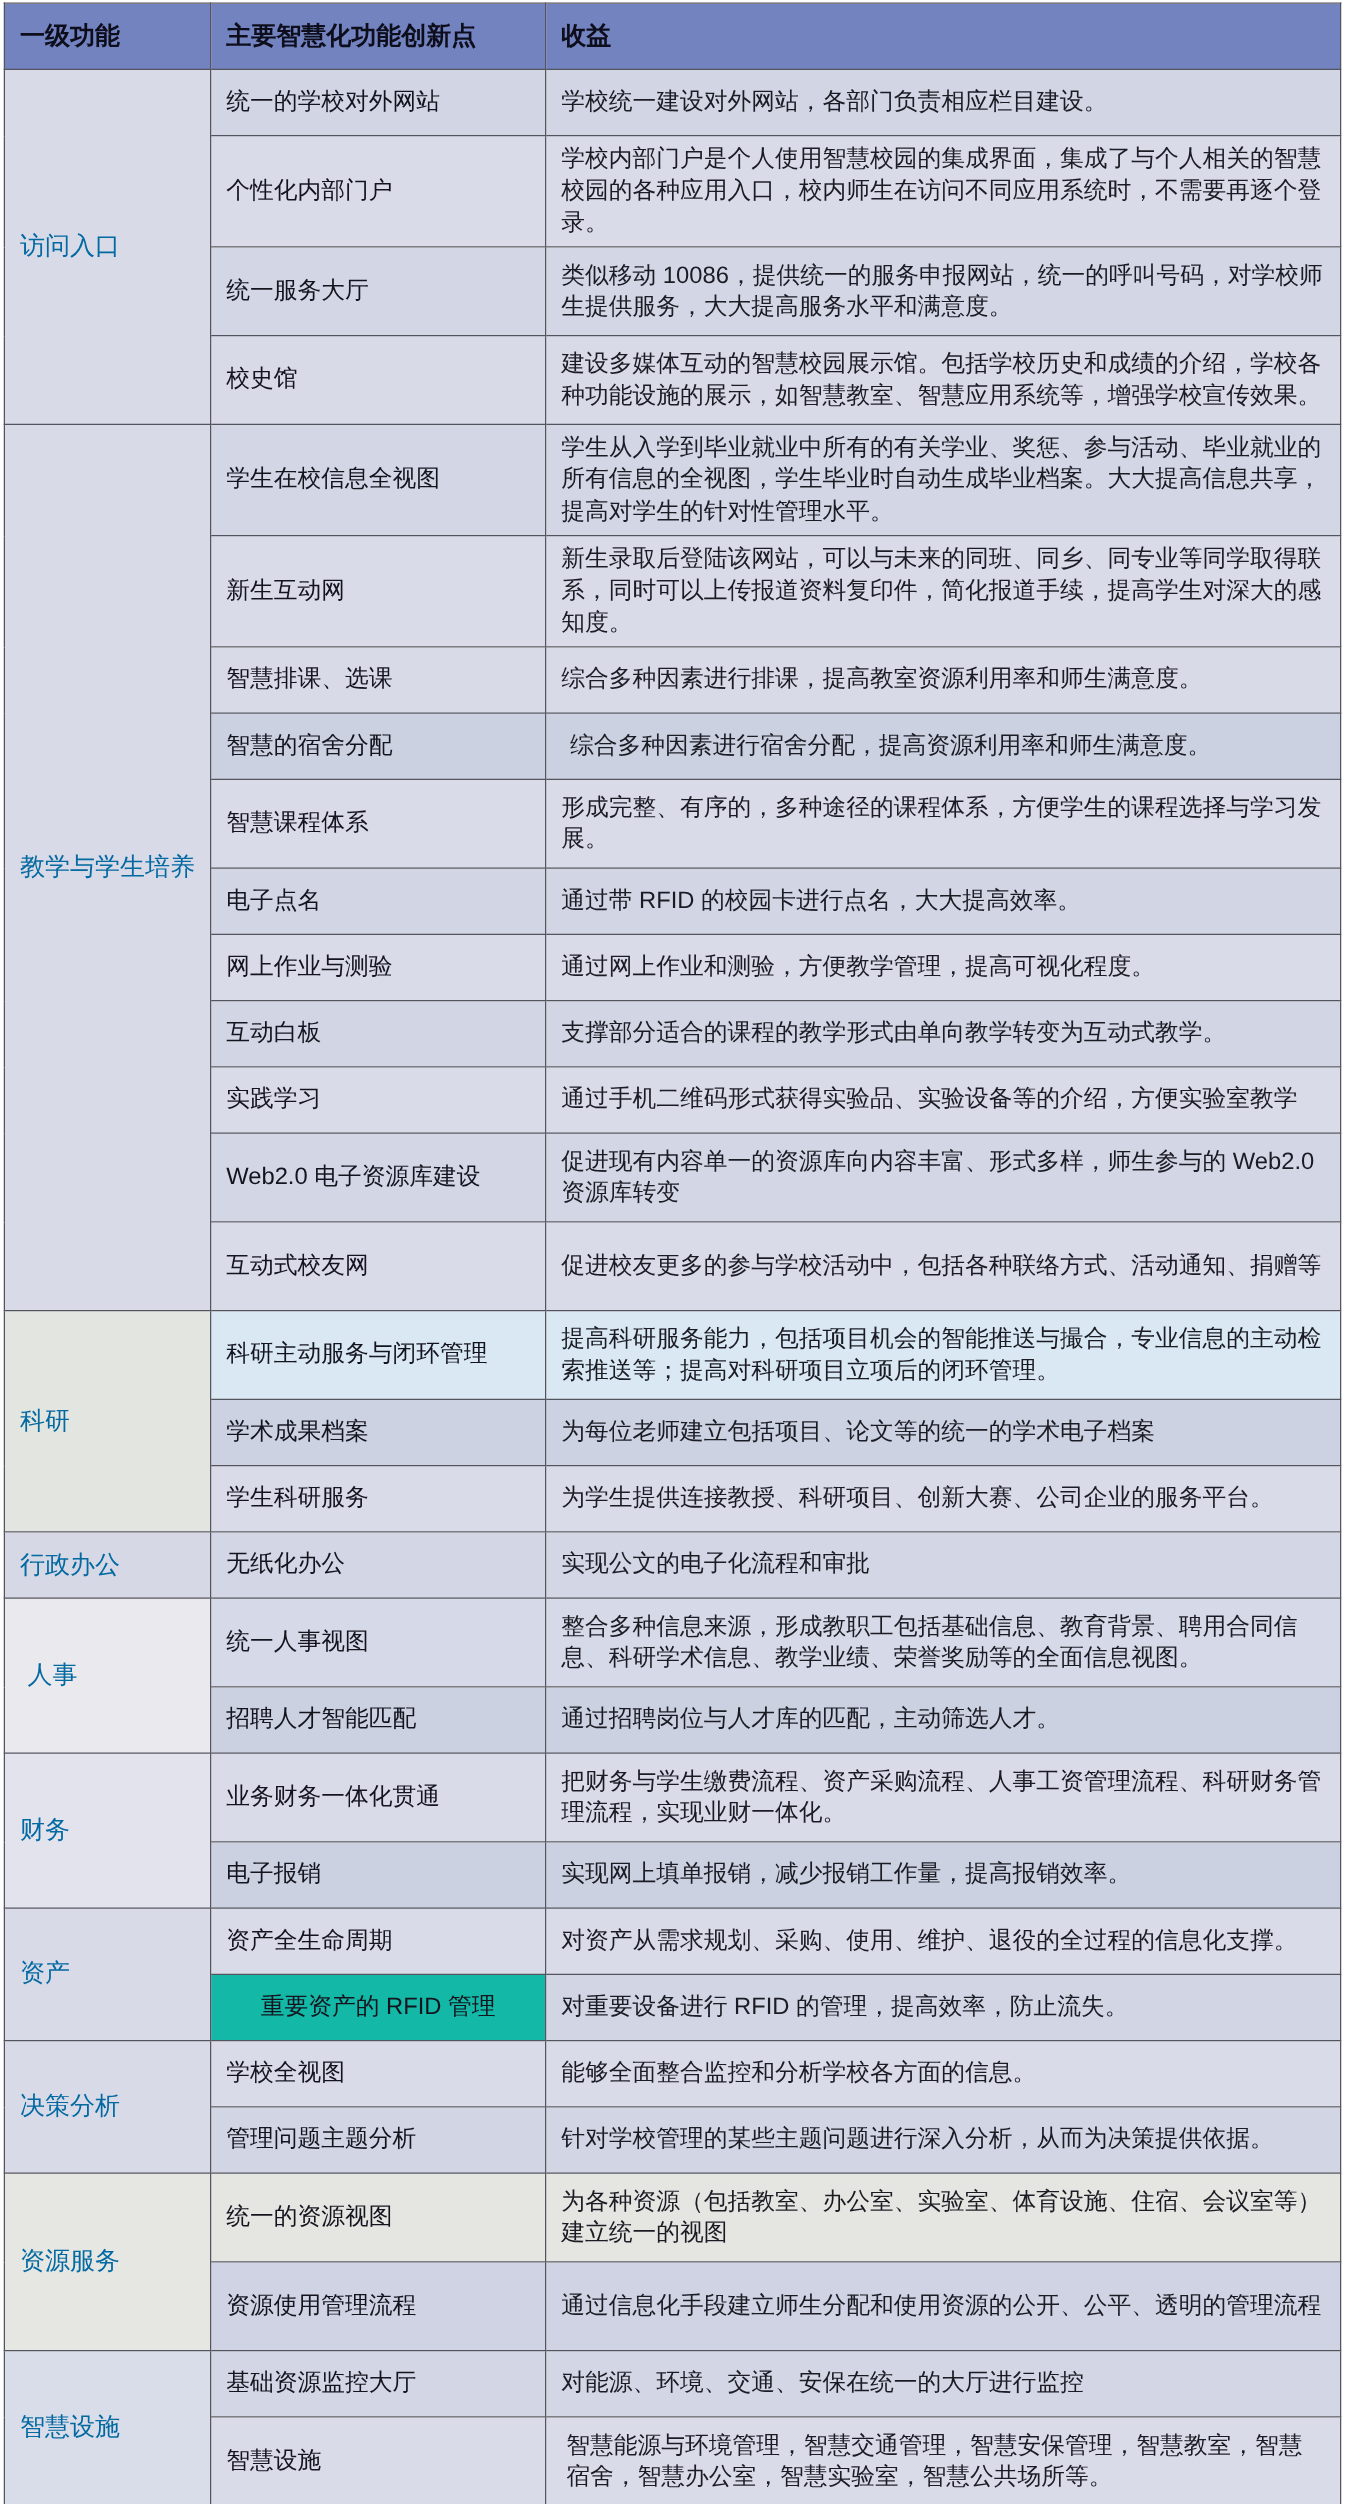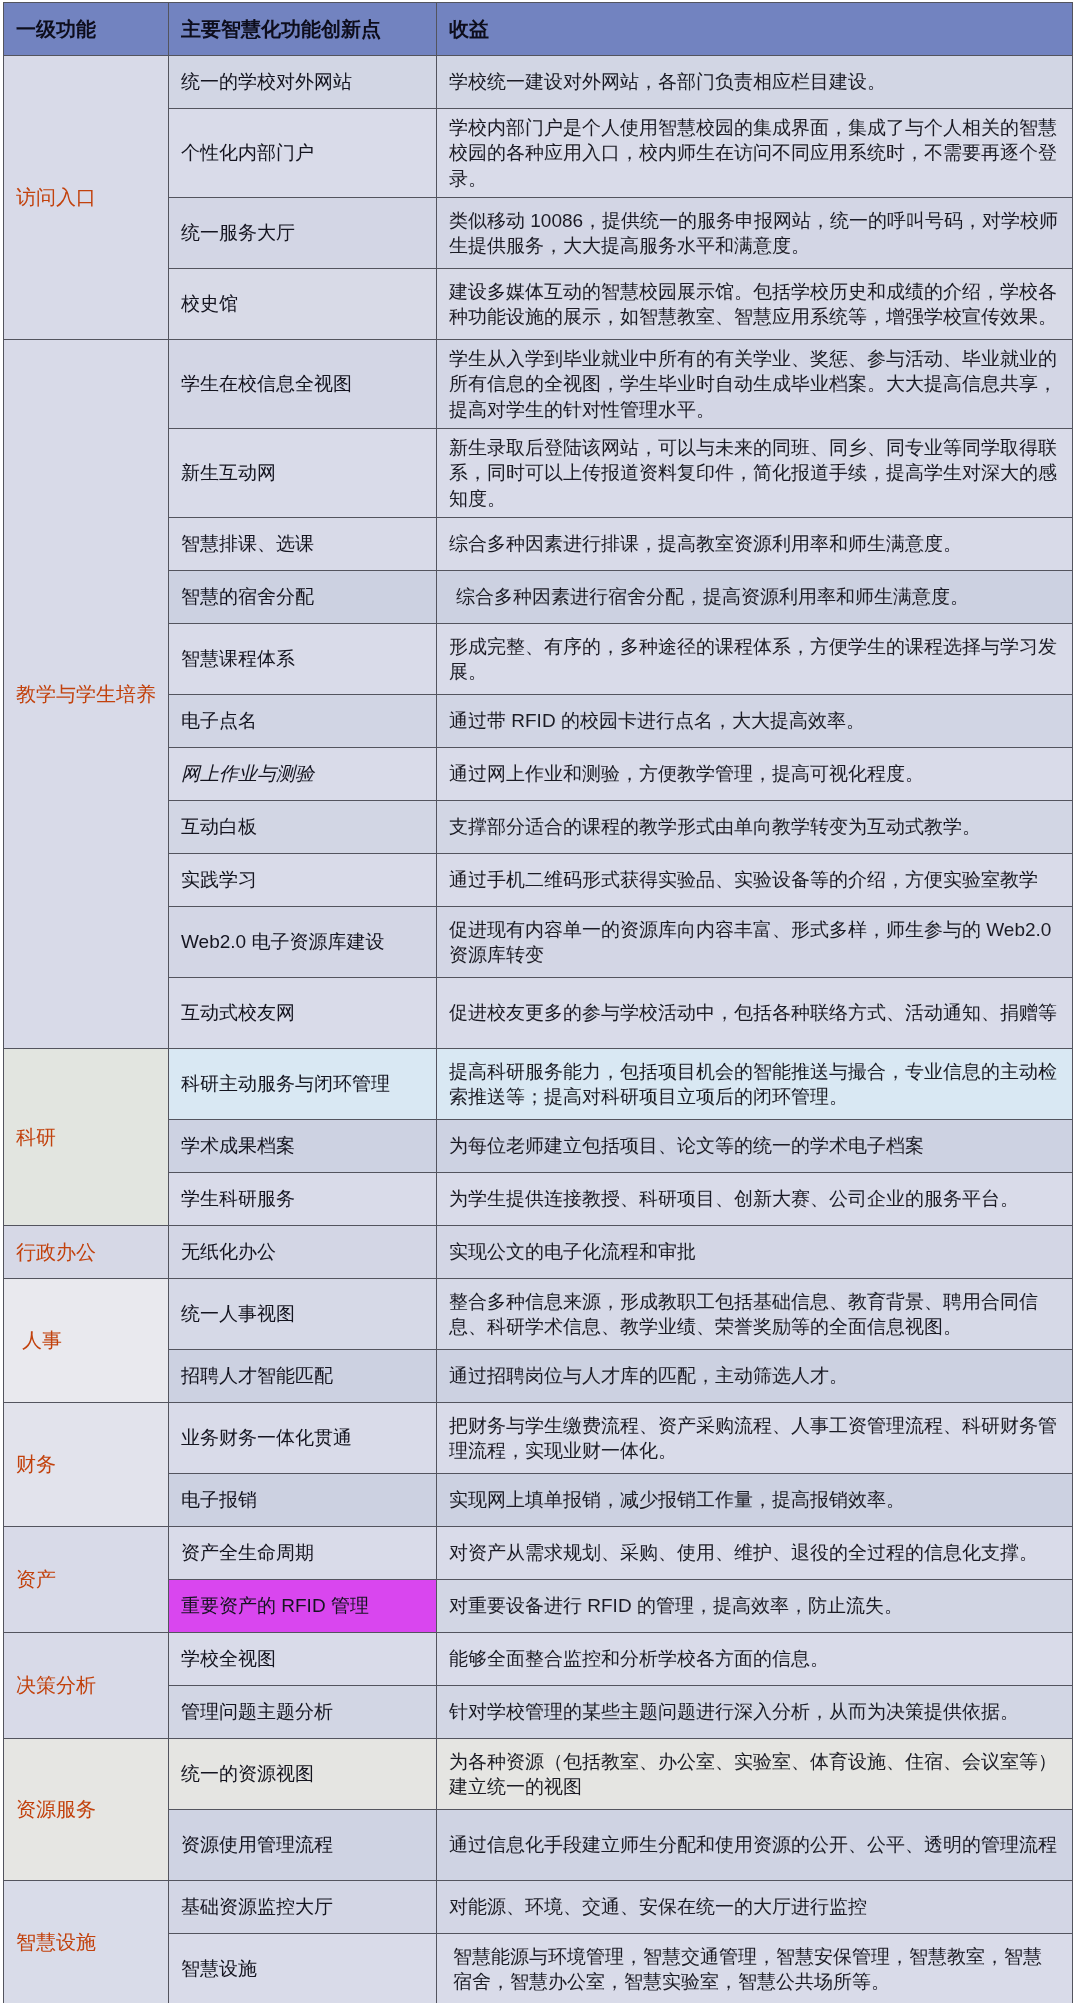--- a/index.html
+++ b/index.html
@@ -30,21 +30,21 @@
   }
   th {
     background:#7283c0;
     color:#0d0d1c;
     font-weight:600;
     height:44px;
     font-size:20px;
   }
   td.group-cell {
     font-size:20px;
-    color:#c2410c;
+    color:#0369a1;
     vertical-align:middle;
   }
   td.feature-cell { color:#14141f; }
   td.benefit-cell { color:#1b1b24; }
 </style>
 </head>
 <body>
 
 <div class="page">
   <table class="matrix">
@@ -97,21 +97,21 @@
         </tr>
         <tr style="height: 71px;">
           <td class="feature-cell" style="background: rgb(217, 219, 233);">智慧课程体系</td>
           <td class="benefit-cell" style="background: rgb(217, 219, 233);">形成完整、有序的，多种途径的课程体系，方便学生的课程选择与学习发展。</td>
         </tr>
         <tr style="height: 53px;">
           <td class="feature-cell" style="background: rgb(209, 213, 228);">电子点名</td>
           <td class="benefit-cell" style="background: rgb(209, 213, 228);">通过带 RFID 的校园卡进行点名，大大提高效率。</td>
         </tr>
         <tr style="height: 53px;">
-          <td class="feature-cell" style="background: rgb(217, 219, 233); font-style: italic;">网上作业与测验</td>
+          <td class="feature-cell" style="background: rgb(217, 219, 233);">网上作业与测验</td>
           <td class="benefit-cell" style="background: rgb(217, 219, 233);">通过网上作业和测验，方便教学管理，提高可视化程度。</td>
         </tr>
         <tr style="height: 53px;">
           <td class="feature-cell" style="background: rgb(210, 214, 228);">互动白板</td>
           <td class="benefit-cell" style="background: rgb(210, 214, 228);">支撑部分适合的课程的教学形式由单向教学转变为互动式教学。</td>
         </tr>
         <tr style="height: 53px;">
           <td class="feature-cell" style="background: rgb(217, 219, 233);">实践学习</td>
           <td class="benefit-cell" style="background: rgb(217, 219, 233);">通过手机二维码形式获得实验品、实验设备等的介绍，方便实验室教学</td>
         </tr>
@@ -158,21 +158,21 @@
         <tr style="height: 53px;">
           <td class="feature-cell" style="background: rgb(204, 209, 225);">电子报销</td>
           <td class="benefit-cell" style="background: rgb(204, 209, 225);">实现网上填单报销，减少报销工作量，提高报销效率。</td>
         </tr>
         <tr style="height: 53px;">
           <td rowspan="2" class="group-cell" style="background: rgb(216, 218, 232);">资产</td>
           <td class="feature-cell" style="background: rgb(217, 219, 233);">资产全生命周期</td>
           <td class="benefit-cell" style="background: rgb(217, 219, 233);">对资产从需求规划、采购、使用、维护、退役的全过程的信息化支撑。</td>
         </tr>
         <tr style="height: 53px;">
-          <td class="feature-cell" style="background: #d946ef;">重要资产的 RFID 管理</td>
+          <td class="feature-cell" style="background: #14b8a6; text-align: center;">重要资产的 RFID 管理</td>
           <td class="benefit-cell" style="background: rgb(210, 214, 228);">对重要设备进行 RFID 的管理，提高效率，防止流失。</td>
         </tr>
         <tr style="height: 53px;">
           <td rowspan="2" class="group-cell" style="background: rgb(216, 218, 232);">决策分析</td>
           <td class="feature-cell" style="background: rgb(217, 219, 233);">学校全视图</td>
           <td class="benefit-cell" style="background: rgb(217, 219, 233);">能够全面整合监控和分析学校各方面的信息。</td>
         </tr>
         <tr style="height: 53px;">
           <td class="feature-cell" style="background: rgb(210, 214, 228);">管理问题主题分析</td>
           <td class="benefit-cell" style="background: rgb(210, 214, 228);">针对学校管理的某些主题问题进行深入分析，从而为决策提供依据。</td>

